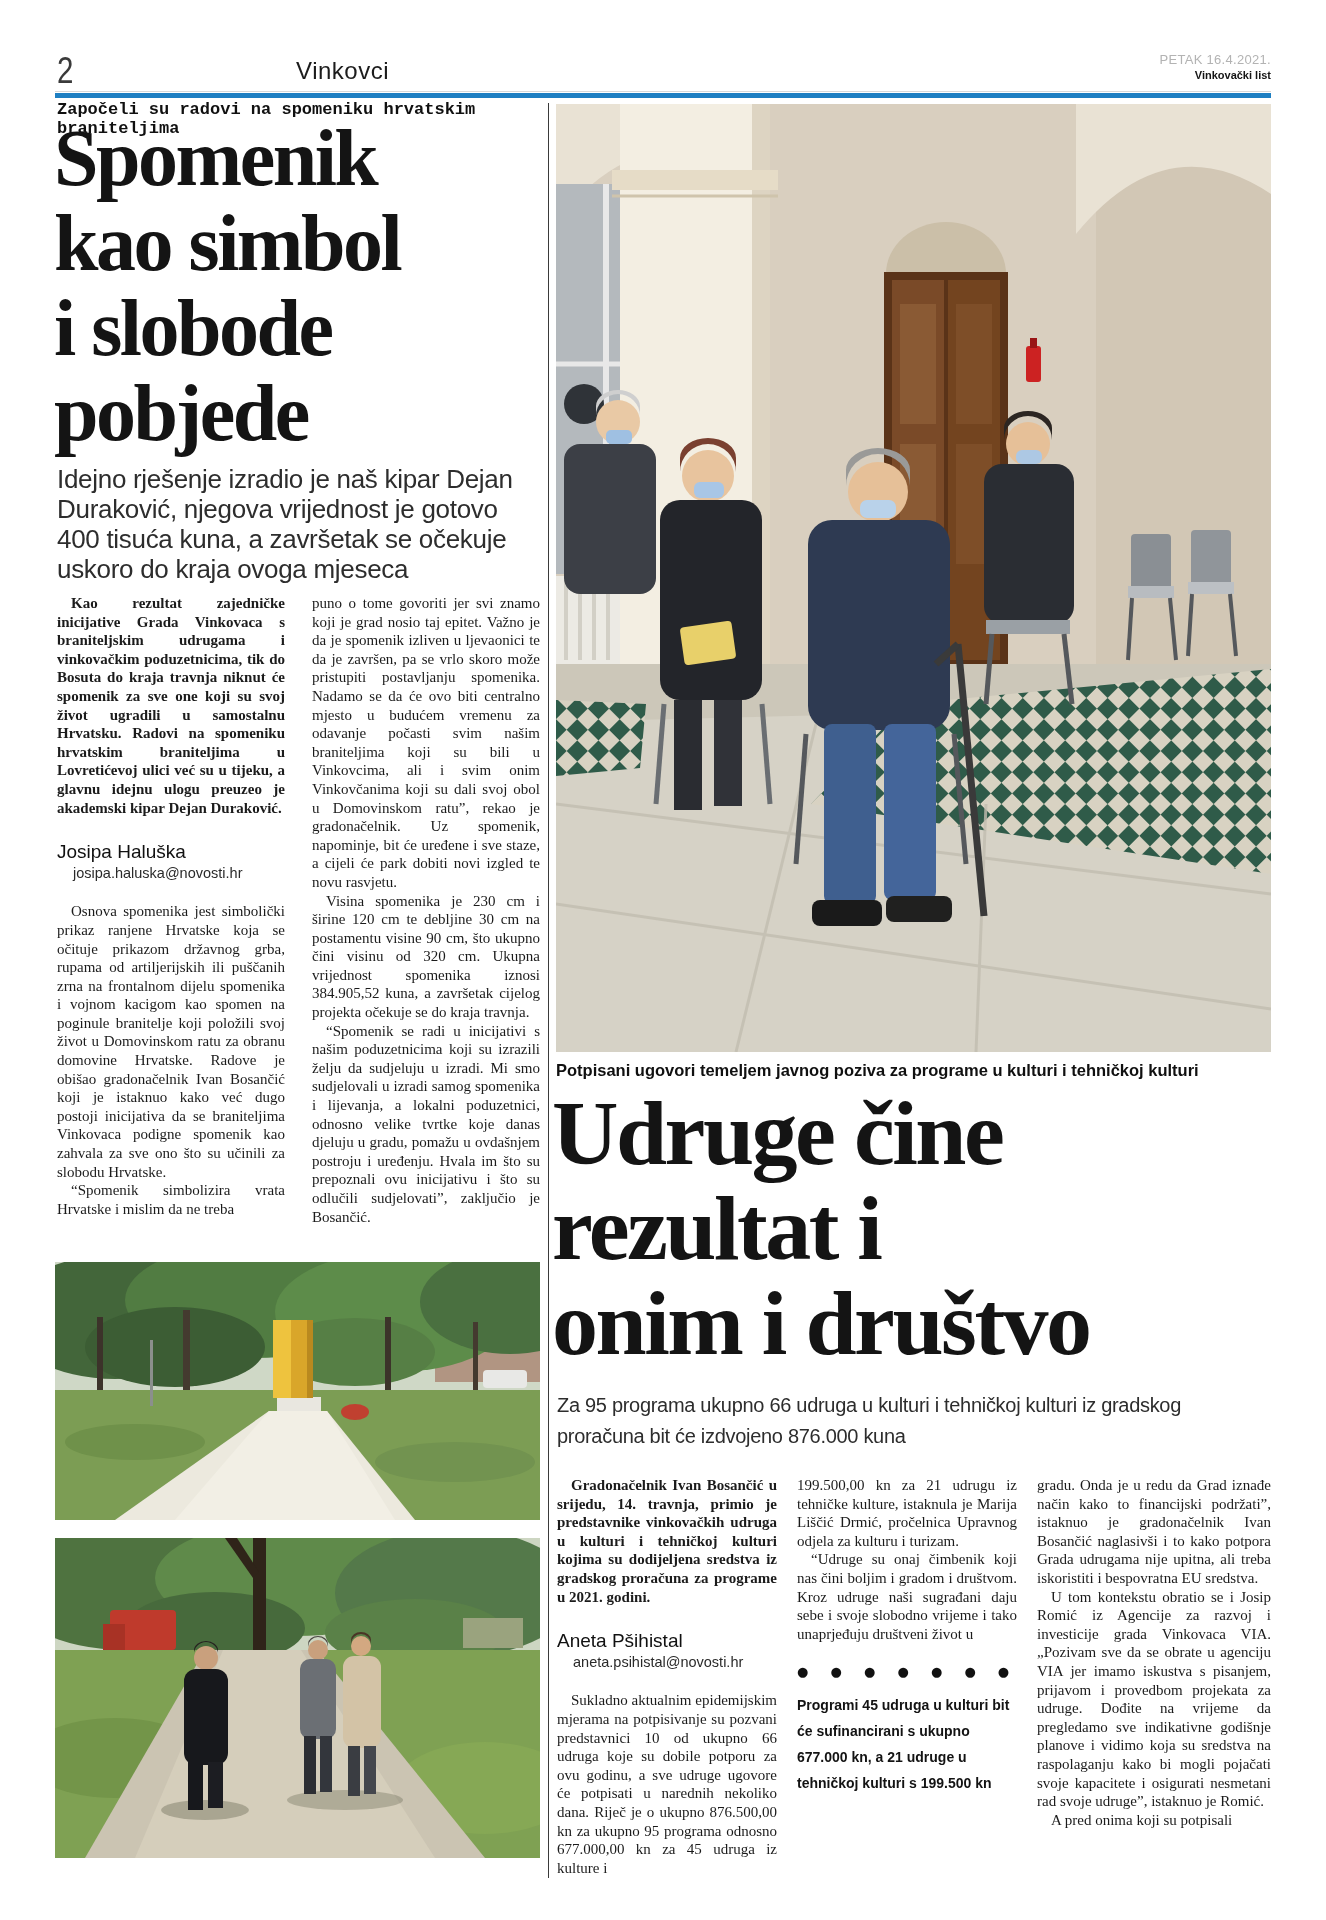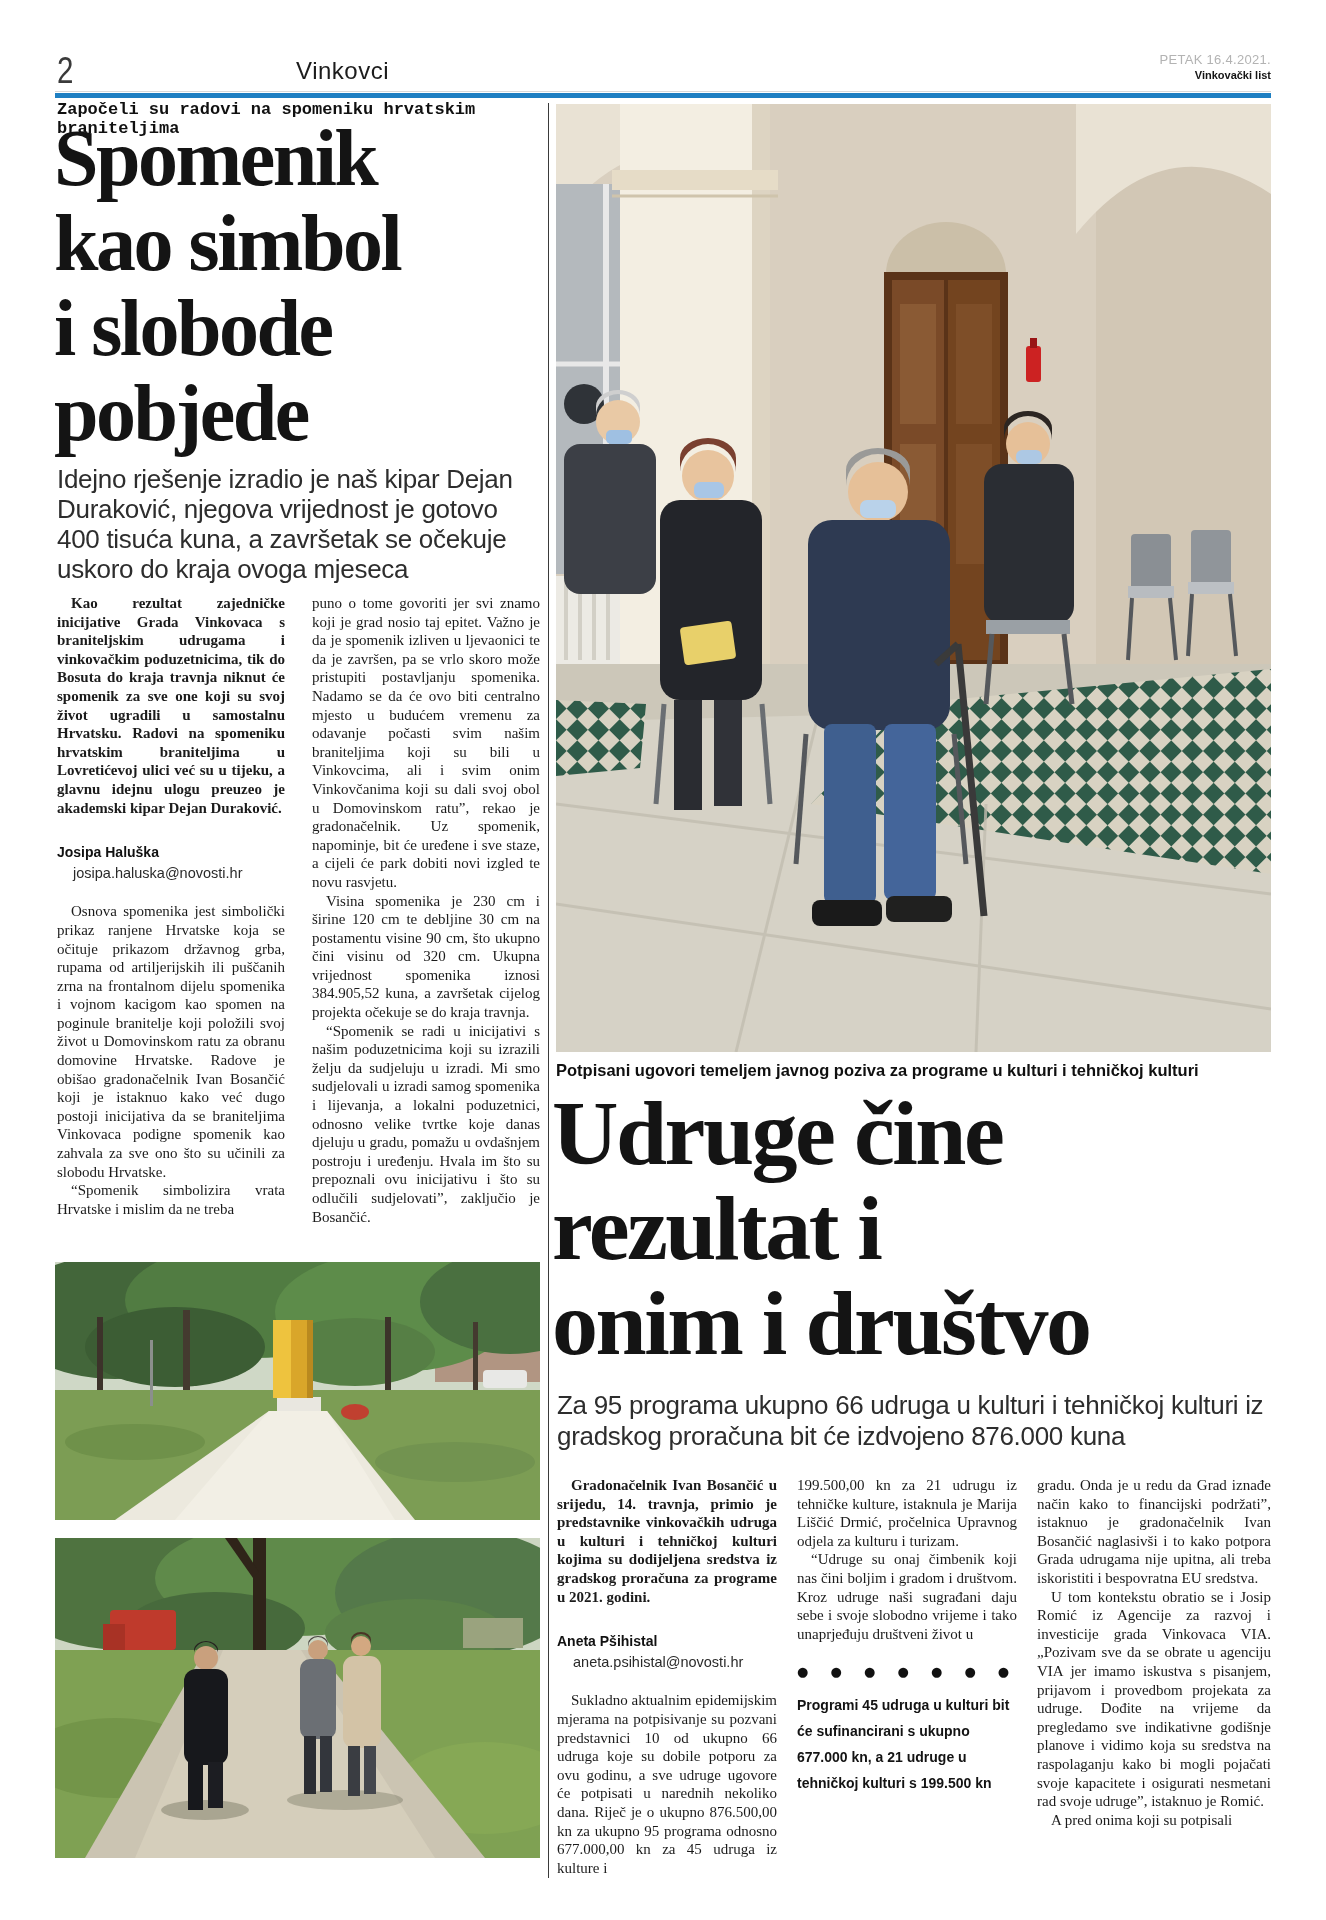--- a/index.html
+++ b/index.html
@@ -23,35 +23,35 @@
         font-size:80px;line-height:85px;letter-spacing:-2.5px;color:#141414;}
   .suba1{position:absolute;left:57px;top:464px;width:468px;font-family:"Liberation Sans",sans-serif;
          font-size:26px;line-height:30px;color:#2d2d2d;letter-spacing:-.3px;}
   .bodycol{position:absolute;top:594px;font-size:15px;line-height:18.6px;text-align:justify;
            color:#1b1b1b;hyphens:none;}
   .a1c1{left:57px;width:228px;}
   .a1c2{left:312px;width:228px;}
   .lead{font-weight:bold;}
   .para{text-indent:14px;}
   .byline{margin:26px 0 20px 0;font-family:"Liberation Sans",sans-serif;text-align:left;}
-  .byline .bname{font-size:14px;font-weight:bold;color:#111;}
+  .byline .bname{font-size:19px;font-weight:normal;color:#111;}
   .byline .bmail{font-size:14.5px;color:#2a2a2a;margin-top:2px;margin-left:16px;}
   
   .photo{position:absolute;overflow:hidden;}
   .photo svg{display:block;width:100%;height:100%;}
   .ph-main{left:556px;top:104px;width:715px;height:948px;}
   .ph-monument{left:55px;top:1262px;width:485px;height:258px;}
   .ph-park{left:55px;top:1538px;width:485px;height:320px;}
   
   .caption{position:absolute;left:556px;top:1061px;width:715px;font-family:"Liberation Sans",sans-serif;
            font-size:16.5px;font-weight:bold;color:#101010;}
   .h1a2{position:absolute;left:552px;top:1086px;width:722px;font-weight:bold;
         font-size:92px;line-height:95px;letter-spacing:-2.5px;color:#141414;}
   .suba2{position:absolute;left:557px;top:1390px;width:714px;font-family:"Liberation Sans",sans-serif;
-         font-size:26px;line-height:31px;color:#2d2d2d;letter-spacing:-.3px;}
+         font-size:20px;line-height:31px;color:#2d2d2d;letter-spacing:-.3px;}
   .a2col{position:absolute;top:1476px;font-size:15px;line-height:18.6px;text-align:justify;color:#1b1b1b;}
   .a2c1{left:557px;width:220px;}
   .a2c2{left:797px;width:220px;}
   .a2c3{left:1037px;width:234px;}
   .pq-dots{margin:20px 0 10px 0;font-family:"DejaVu Sans",sans-serif;font-size:13px;
            letter-spacing:9px;color:#111;text-align:left;white-space:nowrap;overflow:hidden;}
   .pq-text{font-family:"Liberation Sans",sans-serif;font-size:14px;line-height:26px;
            font-weight:bold;color:#131313;text-align:left;}
 </style>
 </head>

